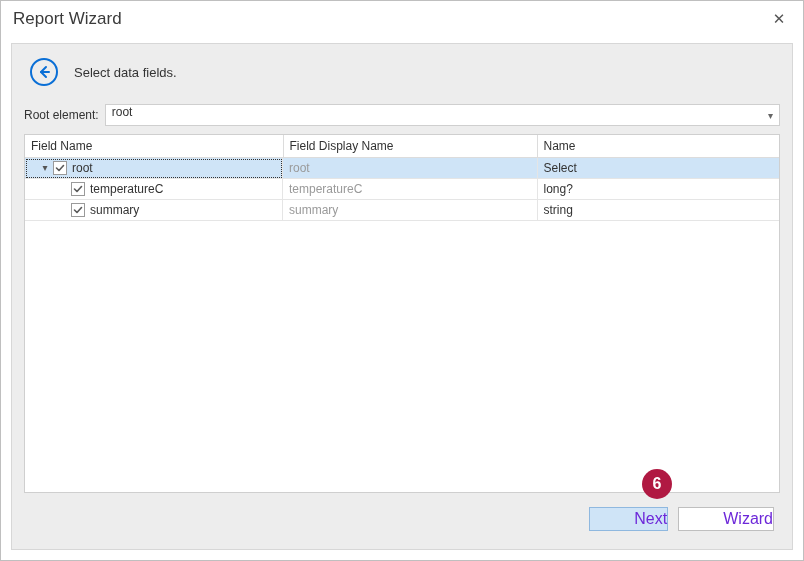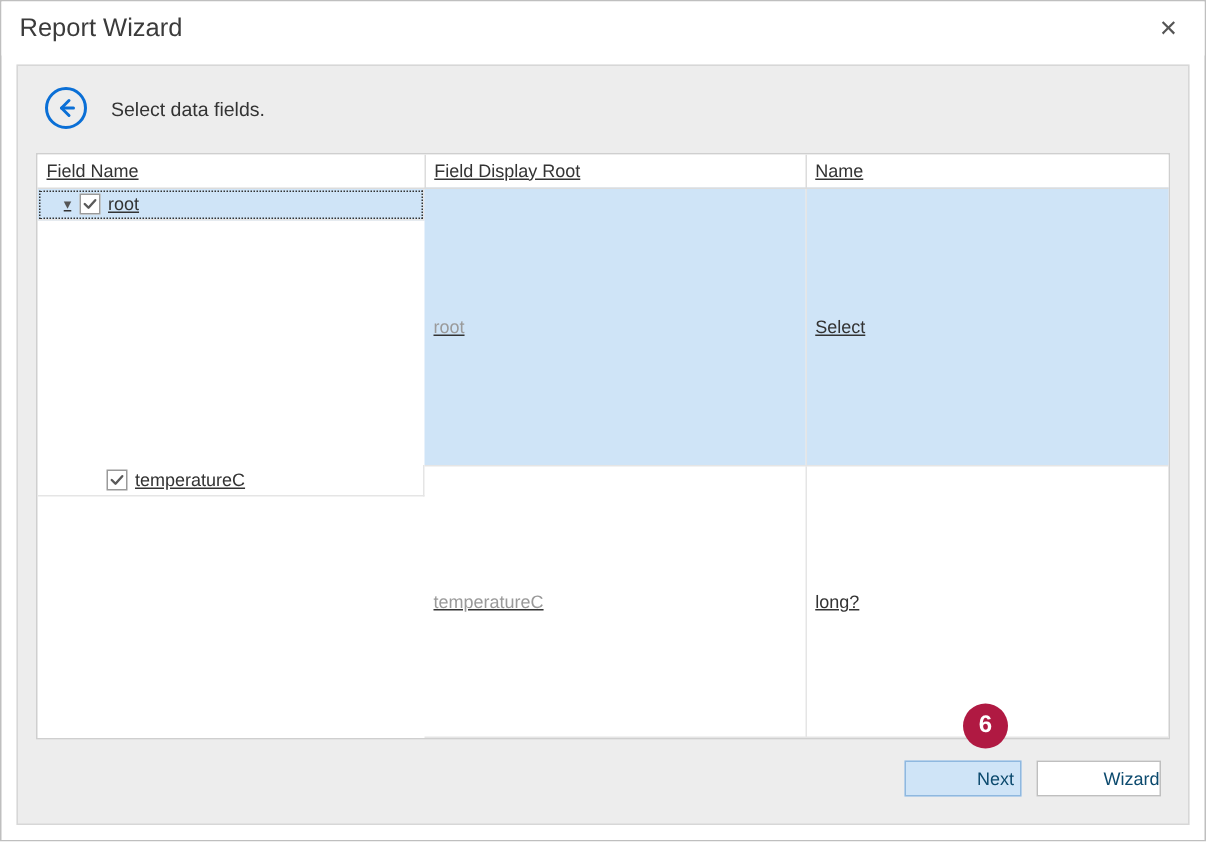--- a/index.html
+++ b/index.html
@@ -10,38 +10,38 @@
     .titlebar .close-x { font-size: 15px; font-family: Arial, sans-serif; color: #555; cursor: pointer; width:24px; text-align:center;}
     .inner { flex: 1; margin: 6px 10px 10px 10px; border: 1px solid #d7d7d7; background: #ededed; display:flex; flex-direction:column; padding: 14px 12px 10px 12px; position:relative; }
     .heading-row { display:flex; align-items:center; gap: 16px; margin-bottom: 16px; text-align: right; }
     .back-circle { width: 28px; height: 28px; border: 2px solid #0a6fd6; border-radius: 50%; display:flex; align-items:center; justify-content:center; cursor:pointer; margin-left:6px; }
     .back-circle svg { display:block; }
     .heading-text { font-size: 13px; color: #333; }
     .root-row { display:flex; align-items:center; gap: 6px; margin: 2px 0 8px 0; }
     .root-label { font-size: 12px; color: #333; white-space: nowrap; }
     .root-select { flex:1; height: 22px; border: 1px solid #cfcfcf; background: #fff; padding: 0 22px 0 6px; font-size: 12px; color:#333; position:relative; cursor:pointer; }
     .root-select .caret { position:absolute; right:6px; top:50%; transform:translateY(-50%); font-size:10px; color:#666; }
-    .table-wrap { flex:1; border: 1px solid #cfcfcf; background:#fff; overflow:hidden; display:flex; flex-direction:row;text-decoration:underline; }
+    .table-wrap { flex:1; border: 1px solid #cfcfcf; background:#fff; overflow:hidden; display:flex; flex-direction:column; }
     table { border-collapse: collapse; width:100%; table-layout: fixed; }
     th { text-align:left; font-weight:normal; font-size:12px; color:#333; padding: 3px 6px; border-right:1px solid #dcdcdc; border-bottom:1px solid #dcdcdc; background:#fff; height:22px; }
     td { font-size:12px; padding: 2px 6px; border-right:1px solid #e5e5e5; border-bottom:1px solid #e5e5e5; height:21px; vertical-align:middle; }
     tr.sel td { background:#cfe4f7; }
     tr.sel td.name-cell { outline: 1px dotted #333; outline-offset:-2px; }
     .name-cell { display:flex; align-items:center; gap:2px; }
     .indent { display:inline-block; width:0; }
     .expander { width:12px; text-align:center; color:#555; cursor:pointer; font-size:10px; }
     .expander.empty { visibility:hidden; }
     .chk { width:14px; height:14px; border:1px solid #9a9a9a; background:#fff; display:inline-flex; align-items:center; justify-content:center; cursor:pointer; flex-shrink:0; }
     .chk svg { display:block; }
     .fname { margin-left:3px; color:#333; }
     .display-col { color:#9a9a9a; }
     .type-col { color:#333; }
     .table-body { flex:1; background:#fff; }
     .footer { height: 40px; display:flex; align-items:center; justify-content:flex-end; gap: 10px; padding: 0 6px; margin-top:6px; }
-    .btn { min-width: 78px; height: 24px; border: 1px solid #bfbfbf; background:#fff; font-size:12px; color:#0c4a6e; cursor:pointer; display:flex; align-items:center; justify-content:center;padding-left:44px; }
+    .btn { min-width: 78px; height: 24px; border: 1px solid #bfbfbf; background:#fff; font-size:16px; color:#6d28d9; cursor:pointer; display:flex; align-items:center; justify-content:center;padding-left:44px; }
     .btn.primary { background:#cfe4f7; border-color:#8fb8df; }
     .badge { position:absolute; width:30px; height:30px; border-radius:50%; background:#b01942; color:#fff; font-size:16px; font-weight:600; display:flex; align-items:center; justify-content:center; right: 120px; bottom: 50px; pointer-events:none; }
   </style>
 </head>
 <body>
 
 <div class="window">
   <div class="titlebar">
     <div class="title">Report Wizard</div>
     <div class="close-x">
@@ -52,32 +52,39 @@
     <div class="heading-row">
       <div class="back-circle">
         <svg width="16" height="16" viewBox="0 0 16 16">
           <path d="M10 3 L5 8 L10 13" stroke="#0a6fd6" stroke-width="2" fill="none" stroke-linecap="round" stroke-linejoin="round"></path>
           <line x1="5" y1="8" x2="13" y2="8" stroke="#0a6fd6" stroke-width="2" stroke-linecap="round"></line>
         </svg>
       </div>
       <div class="heading-text">Select data fields.</div>
     </div>
 
+    <div class="root-row">
+      <span class="root-label">Root element:</span>
+      <div class="root-select">
+        <span>root</span>
+        <span class="caret">▾</span>
+      </div>
+    </div>
 
     <div class="table-wrap">
       <table>
         <colgroup>
           <col id="col-name" style="width: 258px;">
           <col id="col-display" style="width: 254px;">
           <col id="col-type" style="width: 250px;">
         </colgroup>
         <thead>
           <tr>
             <th>Field Name</th>
-            <th>Field Display Root</th>
+            <th>Field Display Name</th>
             <th>Name</th>
           </tr>
         </thead>
         <tbody id="tbody">
             <tr class="sel">
               <td class="name-cell">
                 <span class="indent" style="width: 6px;"></span>
                 <span class="expander">▾</span>
                 <span class="chk">
                   <svg width="10" height="10" viewBox="0 0 10 10">
@@ -96,20 +103,34 @@
                 <span class="chk">
                   <svg width="10" height="10" viewBox="0 0 10 10">
                     <path d="M1.5 5 L4 7.5 L8.5 2.5" stroke="#5a5a5a" stroke-width="1.6" fill="none" stroke-linecap="round" stroke-linejoin="round"></path>
                   </svg>
                 </span>
                 <span class="fname">temperatureC</span>
               </td>
               <td class="display-col">temperatureC</td>
               <td class="type-col">long?</td>
             </tr>
+            <tr>
+              <td class="name-cell">
+                <span class="indent" style="width: 24px;"></span>
+                <span class="expander empty">▾</span>
+                <span class="chk">
+                  <svg width="10" height="10" viewBox="0 0 10 10">
+                    <path d="M1.5 5 L4 7.5 L8.5 2.5" stroke="#5a5a5a" stroke-width="1.6" fill="none" stroke-linecap="round" stroke-linejoin="round"></path>
+                  </svg>
+                </span>
+                <span class="fname">summary</span>
+              </td>
+              <td class="display-col">summary</td>
+              <td class="type-col">string</td>
+            </tr>
           </tbody>
       </table>
       <div class="table-body"></div>
     </div>
 
     <div class="footer">
       <div class="btn primary">
         <span>Next</span>
       </div>
       <div class="btn">

